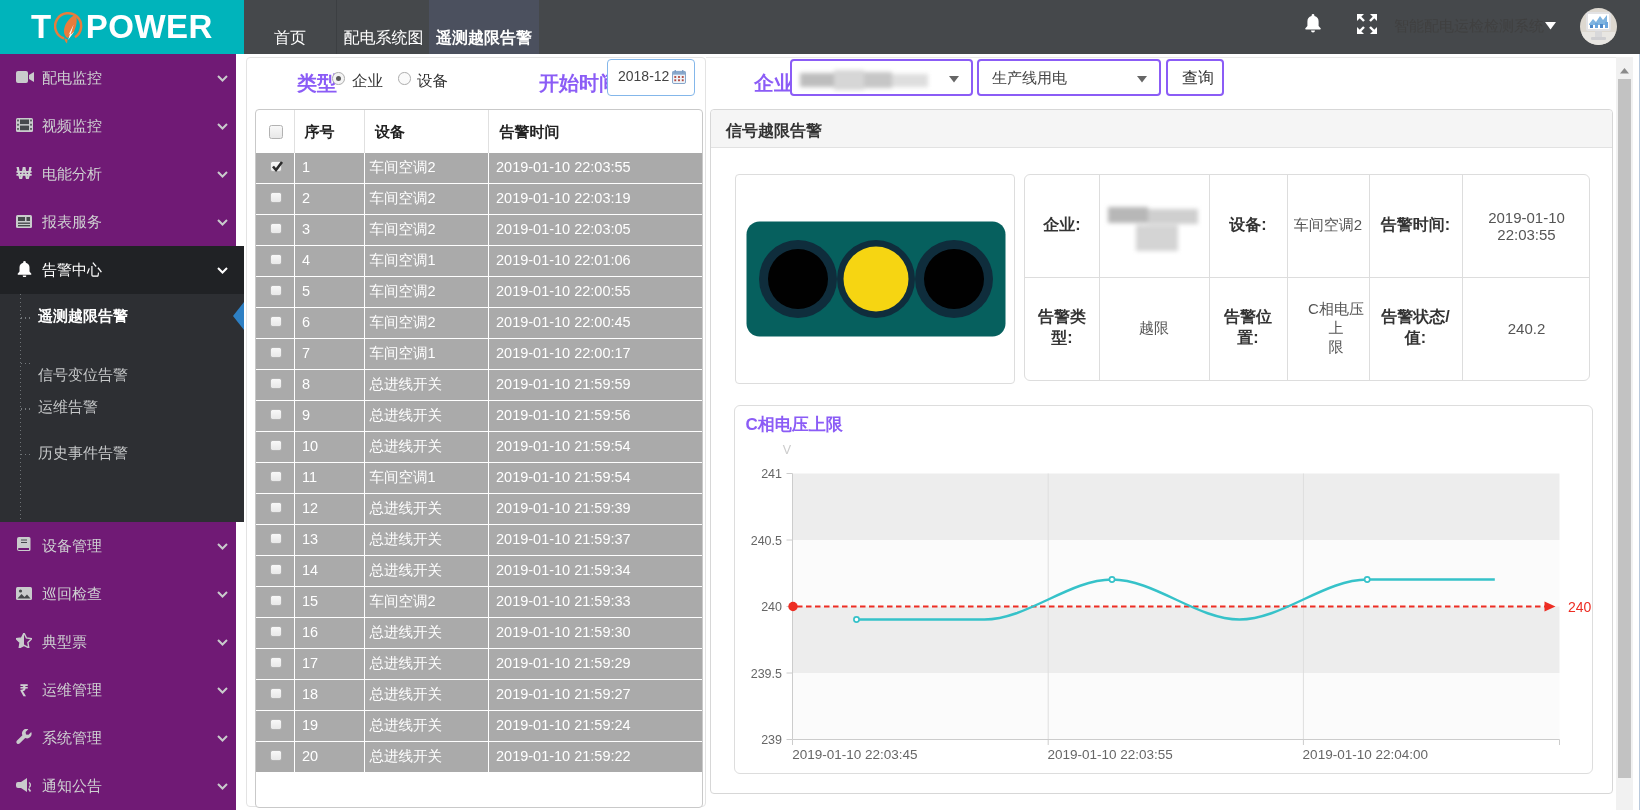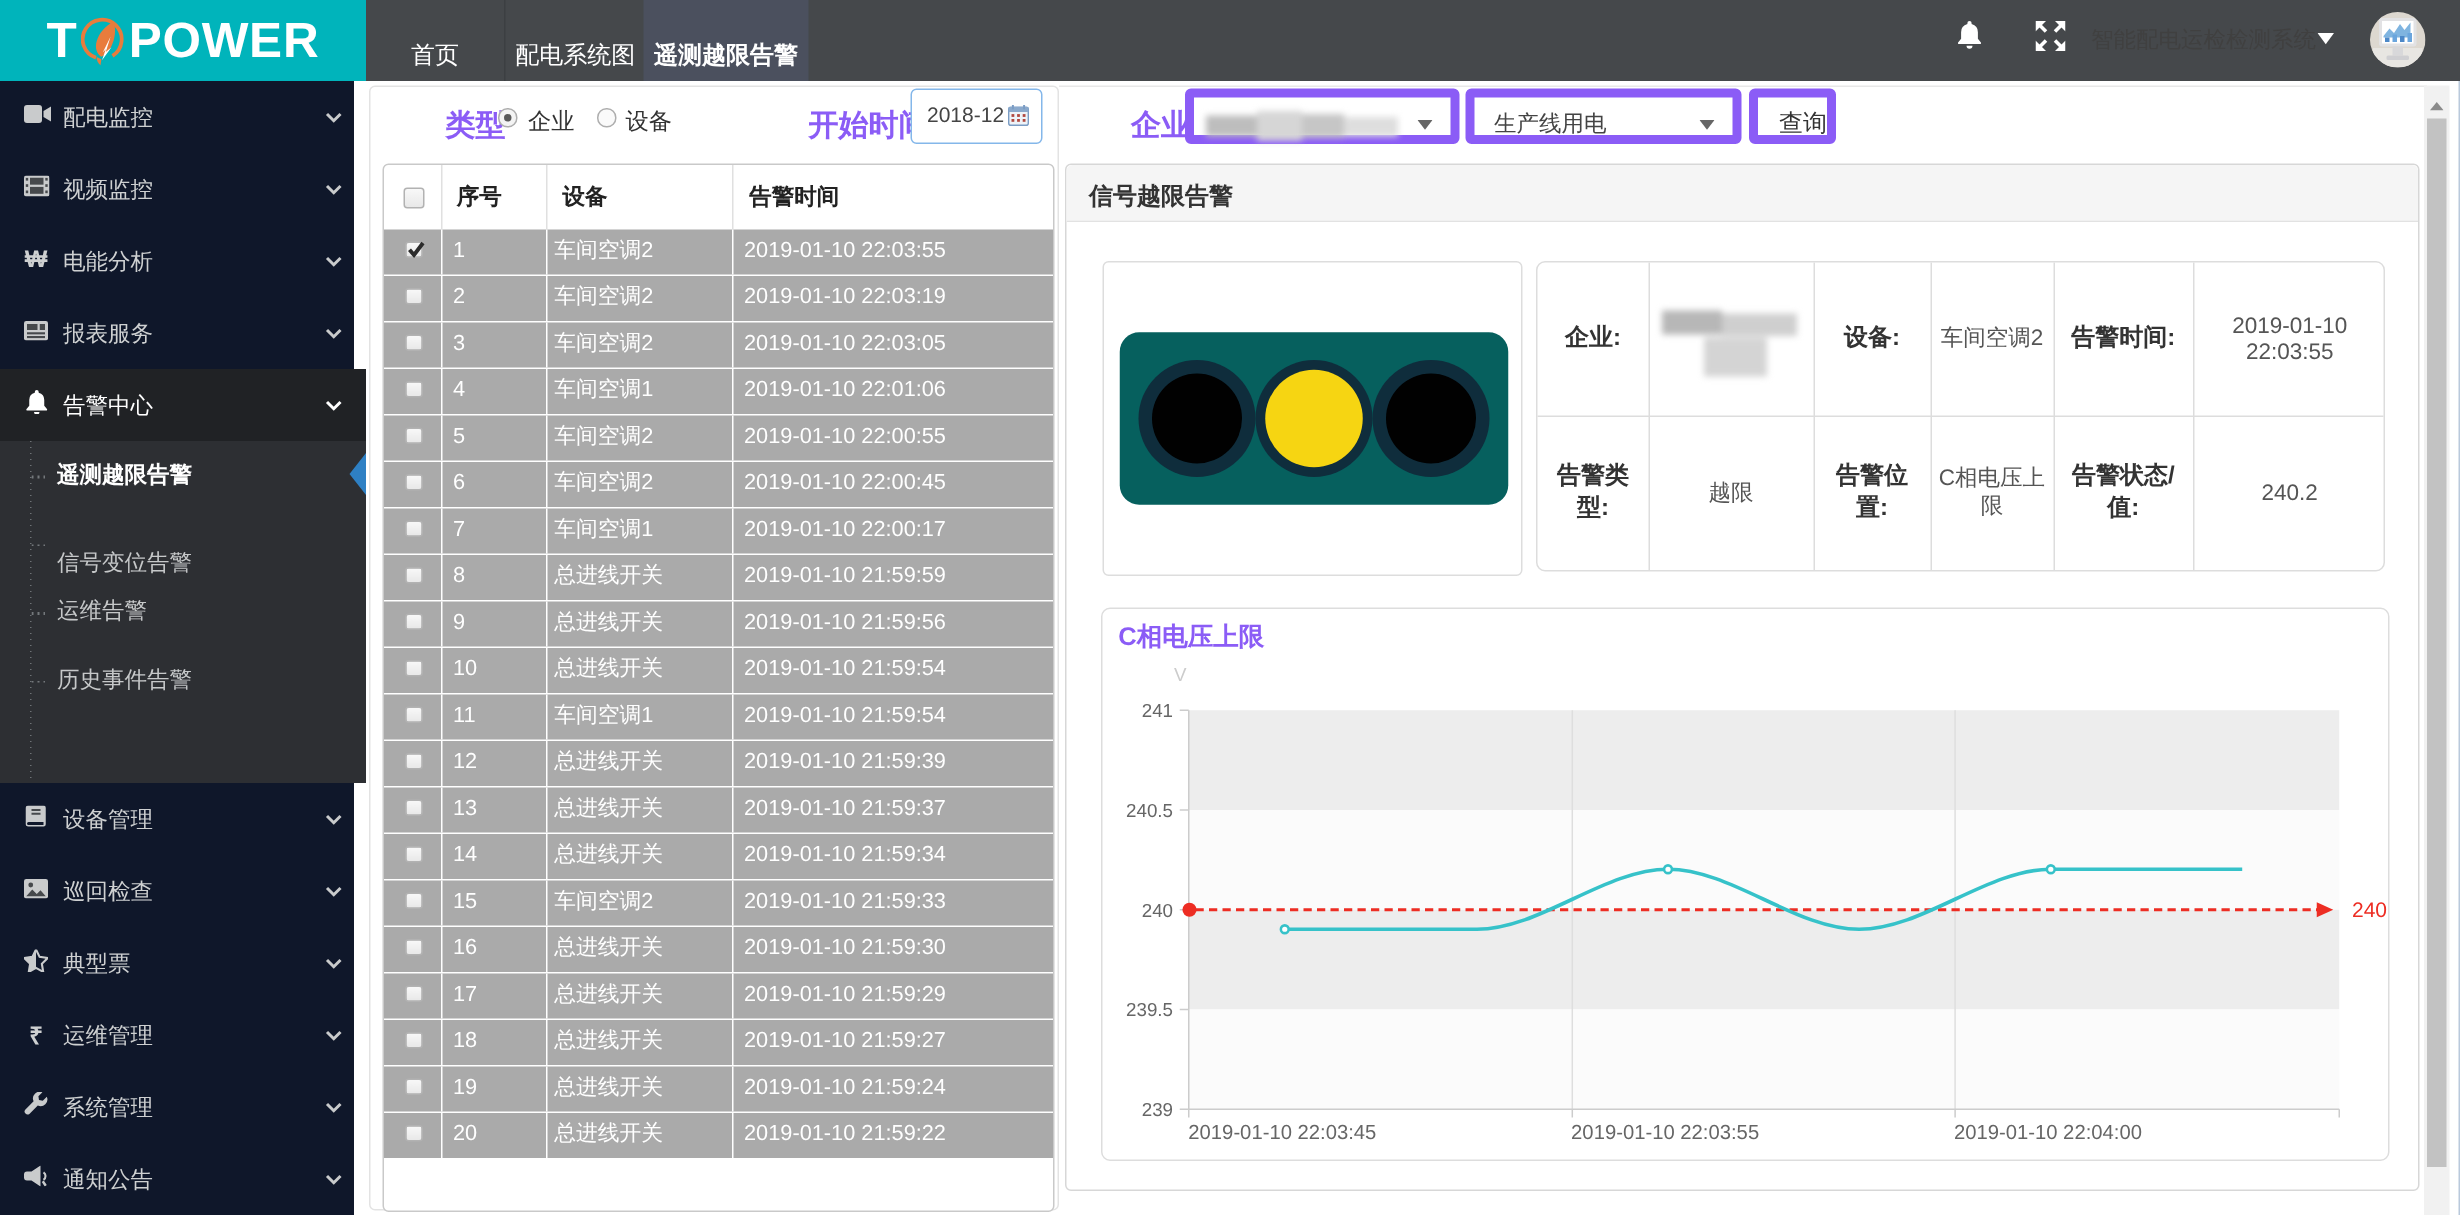--- a/index.html
+++ b/index.html
@@ -8,40 +8,40 @@
 .abs{position:absolute;}
 
 #topbar{left:0;top:0;width:1640px;height:54px;background:#45484b;}
 #logo{left:0;top:0;width:244px;height:54px;background:#00b4bb;display:flex;align-items:center;justify-content:center;}
 #logo .t{color:#fff;font-weight:bold;font-size:33px;letter-spacing:0.5px;line-height:54px;}
 .tab{top:0;height:54px;color:#fff;font-size:16px;text-align:center;line-height:75px;white-space:nowrap;}
 #tabact{left:429px;top:0;width:110px;height:54px;background:#4b505e;}
 .vsep{top:0;width:1px;height:54px;background:#3c3f42;}
 #sysname{color:#404040;font-size:15px;top:17px;left:1394px;letter-spacing:0;}
 
-#sidebar{left:0;top:54px;width:236px;height:756px;background:#0f172a;}
+#sidebar{left:0;top:54px;width:236px;height:756px;background:#701a75;}
 .mitem{left:0;width:244px;height:48px;display:flex;align-items:center;color:#ced0d1;font-size:15px;}
 .mitem .ic{width:16px;margin-left:16px;margin-right:10px;text-align:center;flex:0 0 16px;}
 .mitem .chev{margin-left:auto;margin-right:16px;}
 .chev svg{display:block;}
 #submenu{left:0;top:240px;width:244px;height:228px;background:#2d2f33;}
 .smitem{left:0;width:244px;height:45.6px;display:flex;align-items:center;color:#c6c8c9;font-size:15px;position:absolute;}
 .smitem .txt{margin-left:38px;}
 .dotline{left:19.5px;top:0px;width:1px;height:228px;background-image:linear-gradient(#9aa0a3 1px,transparent 1px);background-size:1px 4px;opacity:.6;}
 .hdots{width:9px;height:1.5px;background-image:linear-gradient(90deg,#9aa0a3 1.5px,transparent 1.5px);background-size:4px 1.5px;opacity:.65;position:absolute;left:20.5px;}
 #subact-arrow{right:0;width:0;height:0;border-right:11px solid #2e80c4;border-top:14.5px solid transparent;border-bottom:14.5px solid transparent;}
 
 #content{left:244px;top:54px;width:1379px;height:756px;background:#fff;}
 
 .flabel{top:70px;font-size:20px;color:#8b5cf6;font-weight:bold;position:absolute;}
 .rlabel{top:71px;font-size:15.5px;color:#333;position:absolute;}
 .radio{top:72px;width:12.5px;height:12.5px;border-radius:50%;border:1px solid #aeaeae;background:#fafafa;position:absolute;}
 .radio.sel{background:#f4f4f4;}
 .radio.sel::after{content:"";position:absolute;left:2.5px;top:2.5px;width:5.5px;height:5.5px;border-radius:50%;background:#5a5a5a;}
-.inputbox{top:59px;height:37px;background:#fff;border:6px solid #8b5cf6;border-radius:4px;position:absolute;}
+.inputbox{top:59px;height:37px;background:#fff;border:2px solid #8b5cf6;border-radius:4px;position:absolute;}
 
 #ltable{left:255px;top:109px;width:448px;height:699px;border:1px solid #c9c9c9;border-radius:4px;background:#fff;}
 .th{position:absolute;top:0;height:43px;line-height:43px;font-size:15px;color:#222;font-weight:bold;}
 .hsep{position:absolute;top:0;width:1px;height:43px;background:#e0e0e0;}
 .row{position:absolute;left:0;width:446px;height:29.5px;background:#aaa;color:#fff;font-size:14.5px;}
 .row .c1{position:absolute;left:46px;top:0;line-height:29.5px;}
 .row .c2{position:absolute;left:113.5px;top:0;line-height:29.5px;}
 .row .c3{position:absolute;left:240px;top:0;line-height:29.5px;}
 .row .vsp{position:absolute;top:0;width:1.5px;height:29.5px;background:#fff;}
 .cb{position:absolute;left:14px;top:9px;width:11.5px;height:11.5px;border-radius:2.5px;border:1px solid #b2b2b2;background:linear-gradient(#f8f8f8,#e8e8e8);}
@@ -562,21 +562,21 @@
     <div class="icell ival" style="left:262px;top:0;width:82px;height:101.5px;">车间空调2</div>
     <div class="icell ilab" style="left:344px;top:0;width:93px;height:101.5px;">告警时间:</div>
     <div class="icell ival" style="left:437px;top:0;width:129px;height:101.5px;">2019-01-10<br>22:03:55</div>
     <div class="icell ival" style="left:74px;top:101.5px;width:110px;height:103.5px;">越限</div>
     <div class="icell ilab" style="left:0;top:101.5px;width:74px;height:103.5px;">
         <span>告警类<br>型:</span>
       </div>
     <div class="icell ilab" style="left:184px;top:101.5px;width:78px;height:103.5px;">
         <span>告警位<br>置:</span>
       </div>
-    <div class="icell ival" style="left:262px;top:101.5px;width:82px;height:103.5px;">
+    <div class="icell ival" style="left:262px;top:101.5px;width:82px;height:103.5px;padding-left:16px;">
         <span>C相电压上<br>限</span>
       </div>
     <div class="icell ilab" style="left:344px;top:101.5px;width:93px;height:103.5px;">
         <span>告警状态/<br>值:</span>
       </div>
     <div class="icell ival" style="left:437px;top:101.5px;width:129px;height:103.5px;">240.2</div>
   </div>
   <div class="abs" id="chartp">
       <div class="title">C相电压上限</div>
   <svg width="857" height="366" viewBox="0 0 857 366" style="position:absolute;left:0;top:0;" font-family="Liberation Sans, sans-serif">

